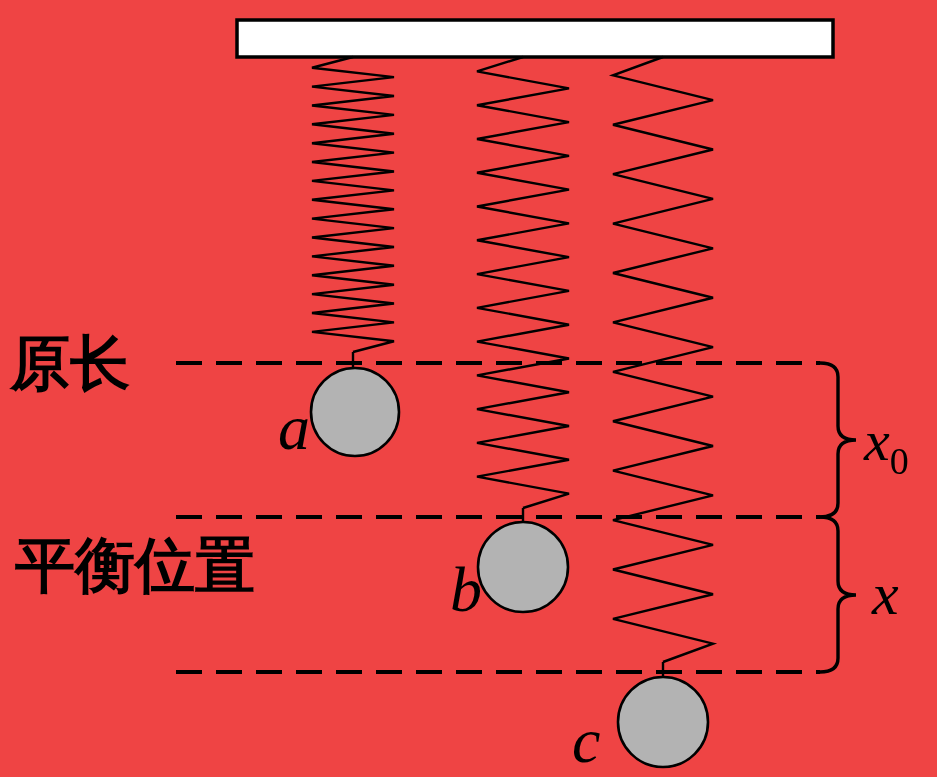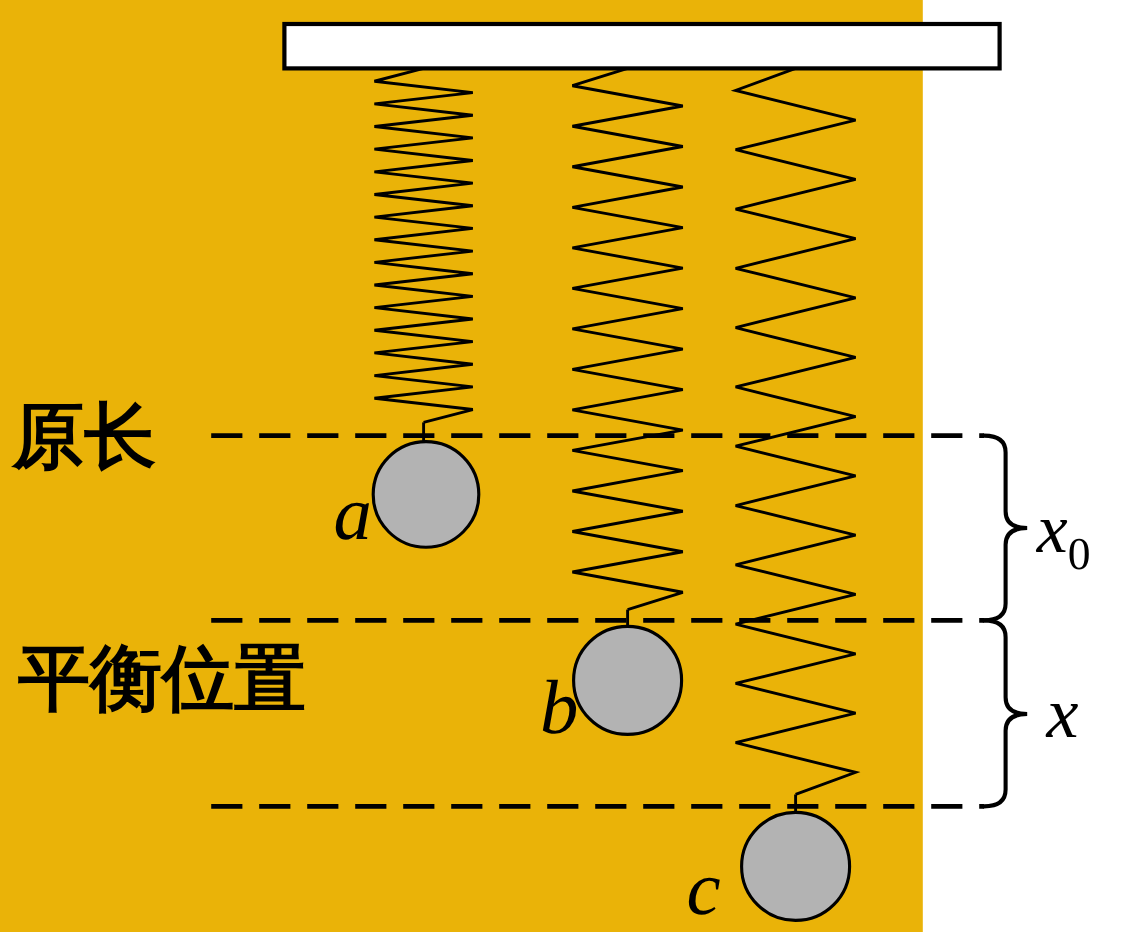--- a/index.html
+++ b/index.html
@@ -5,23 +5,23 @@
   html, body {
     margin: 0;
     padding: 0;
     width: 937px;
     height: 777px;
     background: #ffffff;
     overflow: hidden;
   }
   .stage {
     position: relative;
-    width: 769px;
+    width: 937px;
     height: 777px;
-    background: #eab308;
+    background: #ef4444;
   }
   svg { display: block; }
   .cjk {
     font-family: "Liberation Sans", sans-serif;
     font-weight: 600;
     fill: #000000;
   }
   .math {
     font-family: "Liberation Serif", serif;
     font-style: italic;

